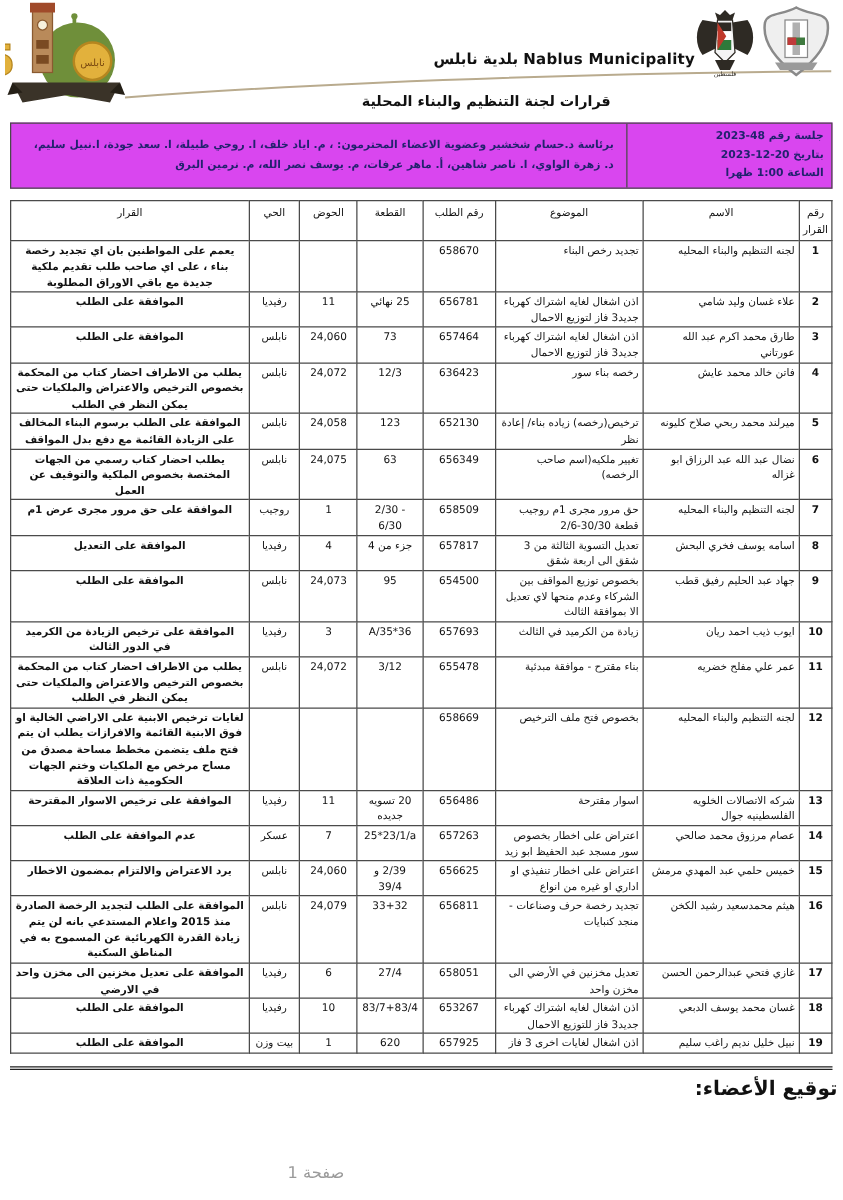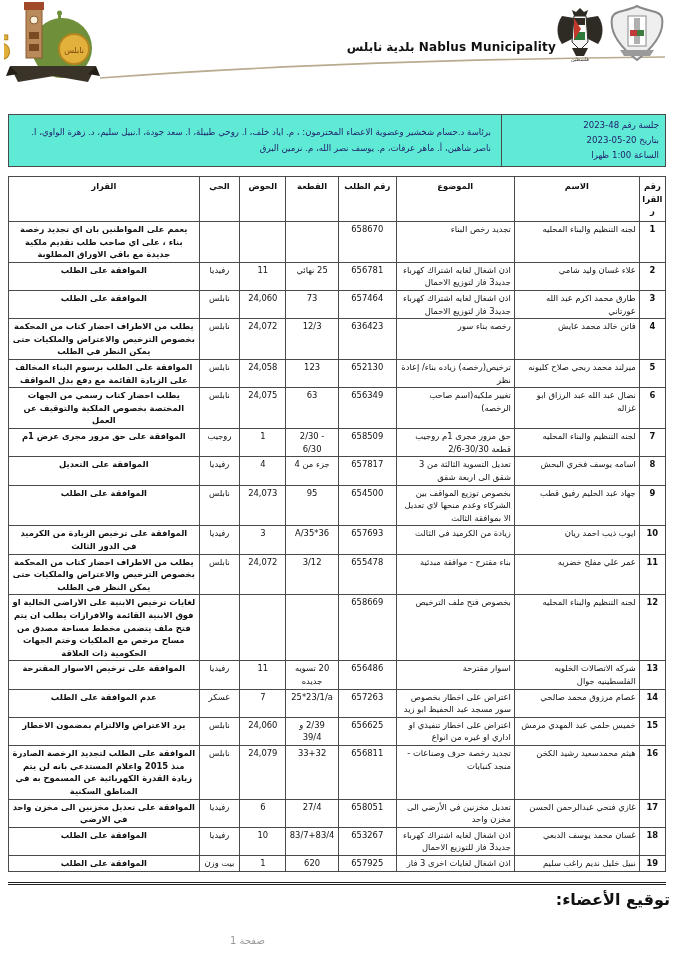--- a/index.html
+++ b/index.html
@@ -10,38 +10,38 @@
   
   .page-header{position:relative;height:94px;}
   .logo150{position:absolute;top:2px;right:572px;left:4px;width:98px;height:88px;}
   .emblems{position:absolute;top:4px;left:auto;right:8px;width:120px;height:62px;display:flex;gap:2px;}
   .muni-name{position:absolute;top:40px;right:118px;font-size:12px;font-weight:bold;white-space:nowrap;}
   .muni-name .en{letter-spacing:.2px;}
   .swoosh{position:absolute;top:0;left:0;width:674px;height:94px;pointer-events:none;}
   .doc-title{position:absolute;top:74px;left:0;width:674px;text-align:center;
     font-size:11.5px;font-weight:bold;padding-left:104px;box-sizing:border-box;}
   
-  .pinkbox{display:flex;margin:20px 8px 9px 8px;border:1px solid #4a4a4a;background:#5eead4;
-    color:#22226e;font-weight:normal;font-size:8.6px;min-height:44px;}
+  .pinkbox{display:flex;margin:4px 8px 9px 8px;border:1px solid #4a4a4a;background:#d946ef;
+    color:#22226e;font-weight:bold;font-size:8.6px;min-height:44px;}
   .session-cell{width:25%;padding:3px 6px;line-height:1.75;border-left:1px solid #4a4a4a;box-sizing:border-box;}
   .attendees-cell{flex:1;padding:4px 10px;display:flex;align-items:center;line-height:1.8;text-align:right;}
   
   table.main{width:658px;margin:0 8px;border-collapse:collapse;table-layout:fixed;}
   th,td{border:1px solid #4a4a4a;padding:1px 3px;vertical-align:top;
     font-size:8.4px;line-height:1.5;word-wrap:break-word;}
-  th{font-weight:bold;text-align:center;padding:3px 1px;font-size:8.4px;}
+  th{font-weight:normal;text-align:center;padding:3px 1px;font-size:8.4px;}
   .c-no{text-align:center;font-weight:bold;}
   .c-name{font-weight:normal;text-align:right;}
   .c-subject{text-align:right;}
   .c-request,.c-parcel,.c-basin,.c-district{text-align:center;}
   .c-decision{font-weight:bold;text-align:center;}
   
   .sign-line{margin:10px 8px 0 8px;border-top:3px double #222;}
   .sign-label{text-align:right;font-weight:bold;font-size:16px;margin:5px 4px 0 0;}
-  .page-label{position:absolute;bottom:14px;left:230px;font-size:10px;color:#9a9a9a;direction:rtl;}
+  .page-label{position:absolute;bottom:14px;left:230px;font-size:13px;color:#9a9a9a;direction:rtl;}
 </style>
 </head>
 <body>
 
 <div class="page-header">
 
   <svg class="swoosh" viewBox="0 0 674 94">
     <path d="M100 78 Q 340 60 665 57" fill="none" stroke="#b9ab8e" stroke-width="1.6"></path>
   </svg>
 
@@ -83,26 +83,27 @@
       <path d="M20 12 L32 12 L34 38 L26 46 L18 38 Z" fill="#f4f4f4" stroke="#2e2a24"></path>
       <rect x="20" y="14" width="11" height="7" fill="#2e2a24"></rect>
       <rect x="20" y="21" width="11" height="7" fill="#ffffff"></rect>
       <rect x="20" y="28" width="11" height="8" fill="#2f7a3a"></rect>
       <path d="M20 14 L27 25 L20 36 Z" fill="#c0392b"></path>
       <path d="M18 44 L34 44 L30 52 L22 52 Z" fill="#2e2a24"></path>
       <text x="26" y="57" font-size="5" text-anchor="middle" fill="#2e2a24" font-family="'DejaVu Sans',sans-serif">فلسطين</text>
     </svg>
   </div>
 
+  <div class="doc-title">قرارات لجنة التنظيم والبناء المحلية</div>
 </div>
 
 <div class="pinkbox">
   <div class="session-cell">
     <div>جلسة رقم 48-2023</div>
-    <div>بتاريخ 20-05-2023</div>
+    <div>بتاريخ 20-12-2023</div>
     <div>الساعة 1:00 ظهرا</div>
   </div>
   <div class="attendees-cell">
     <span>برئاسة د.حسام شخشير وعضوية الاعضاء المحترمون: ، م. اياد خلف، ا. روحي طبيلة، ا. سعد جودة، ا.نبيل سليم، د. زهرة الواوي، ا. ناصر شاهين، أ. ماهر عرفات، م. يوسف نصر الله، م. نرمين البرق</span>
   </div>
 </div>
 
 <table class="main">
   <colgroup>
     <col style="width:4%">

